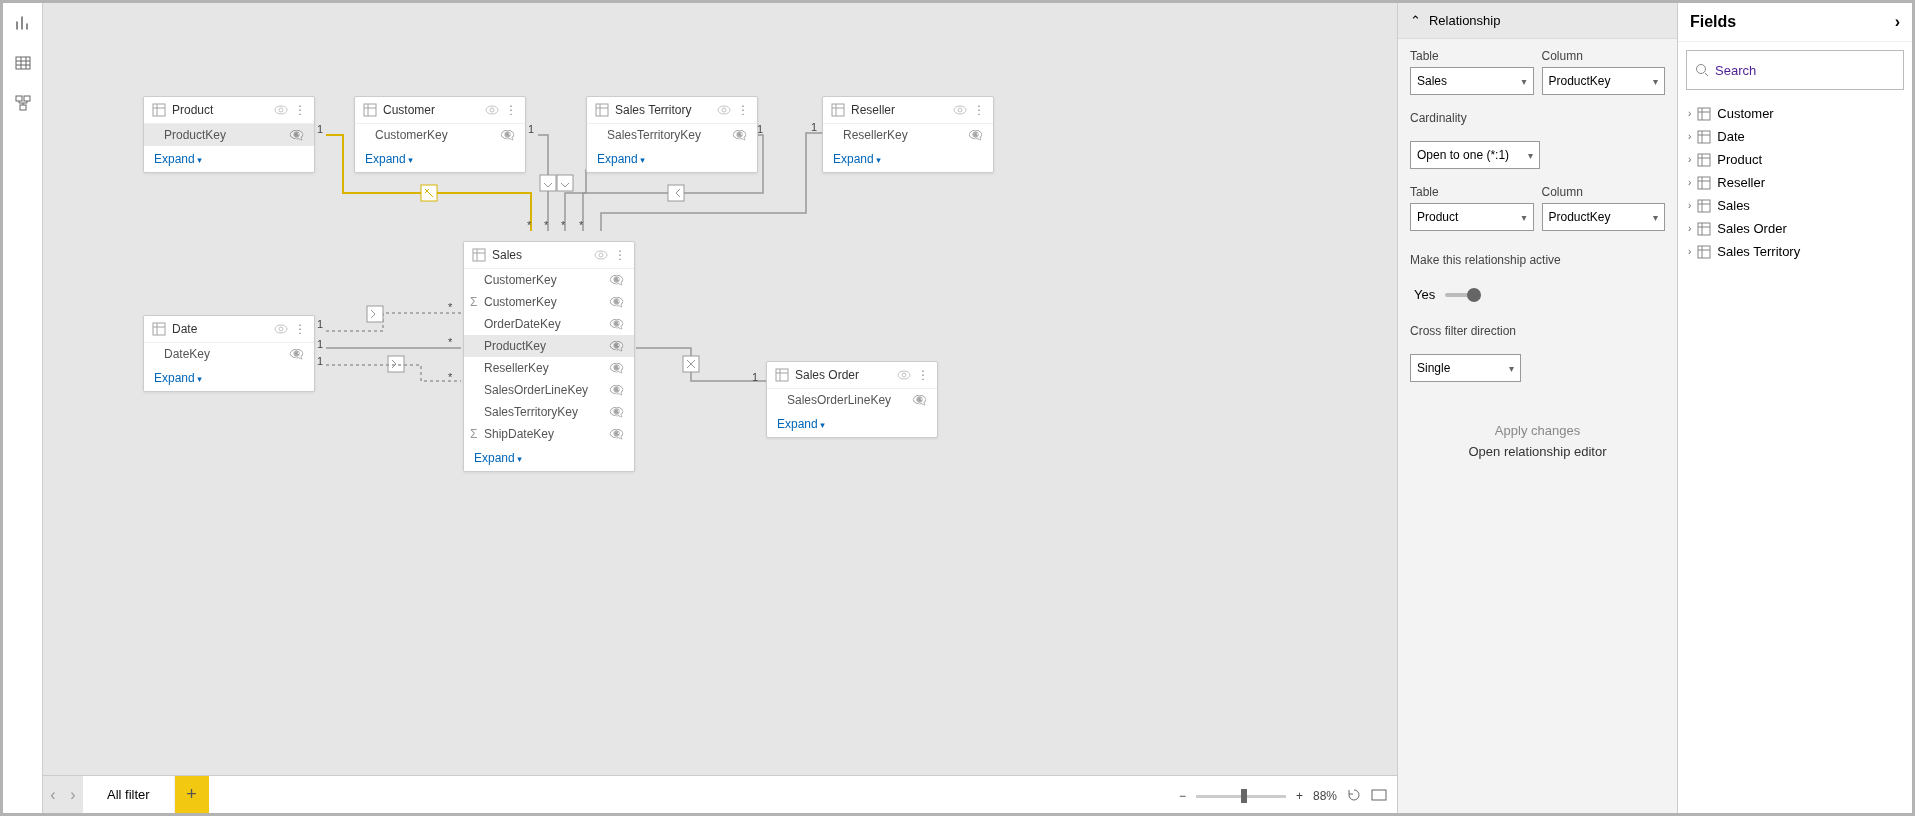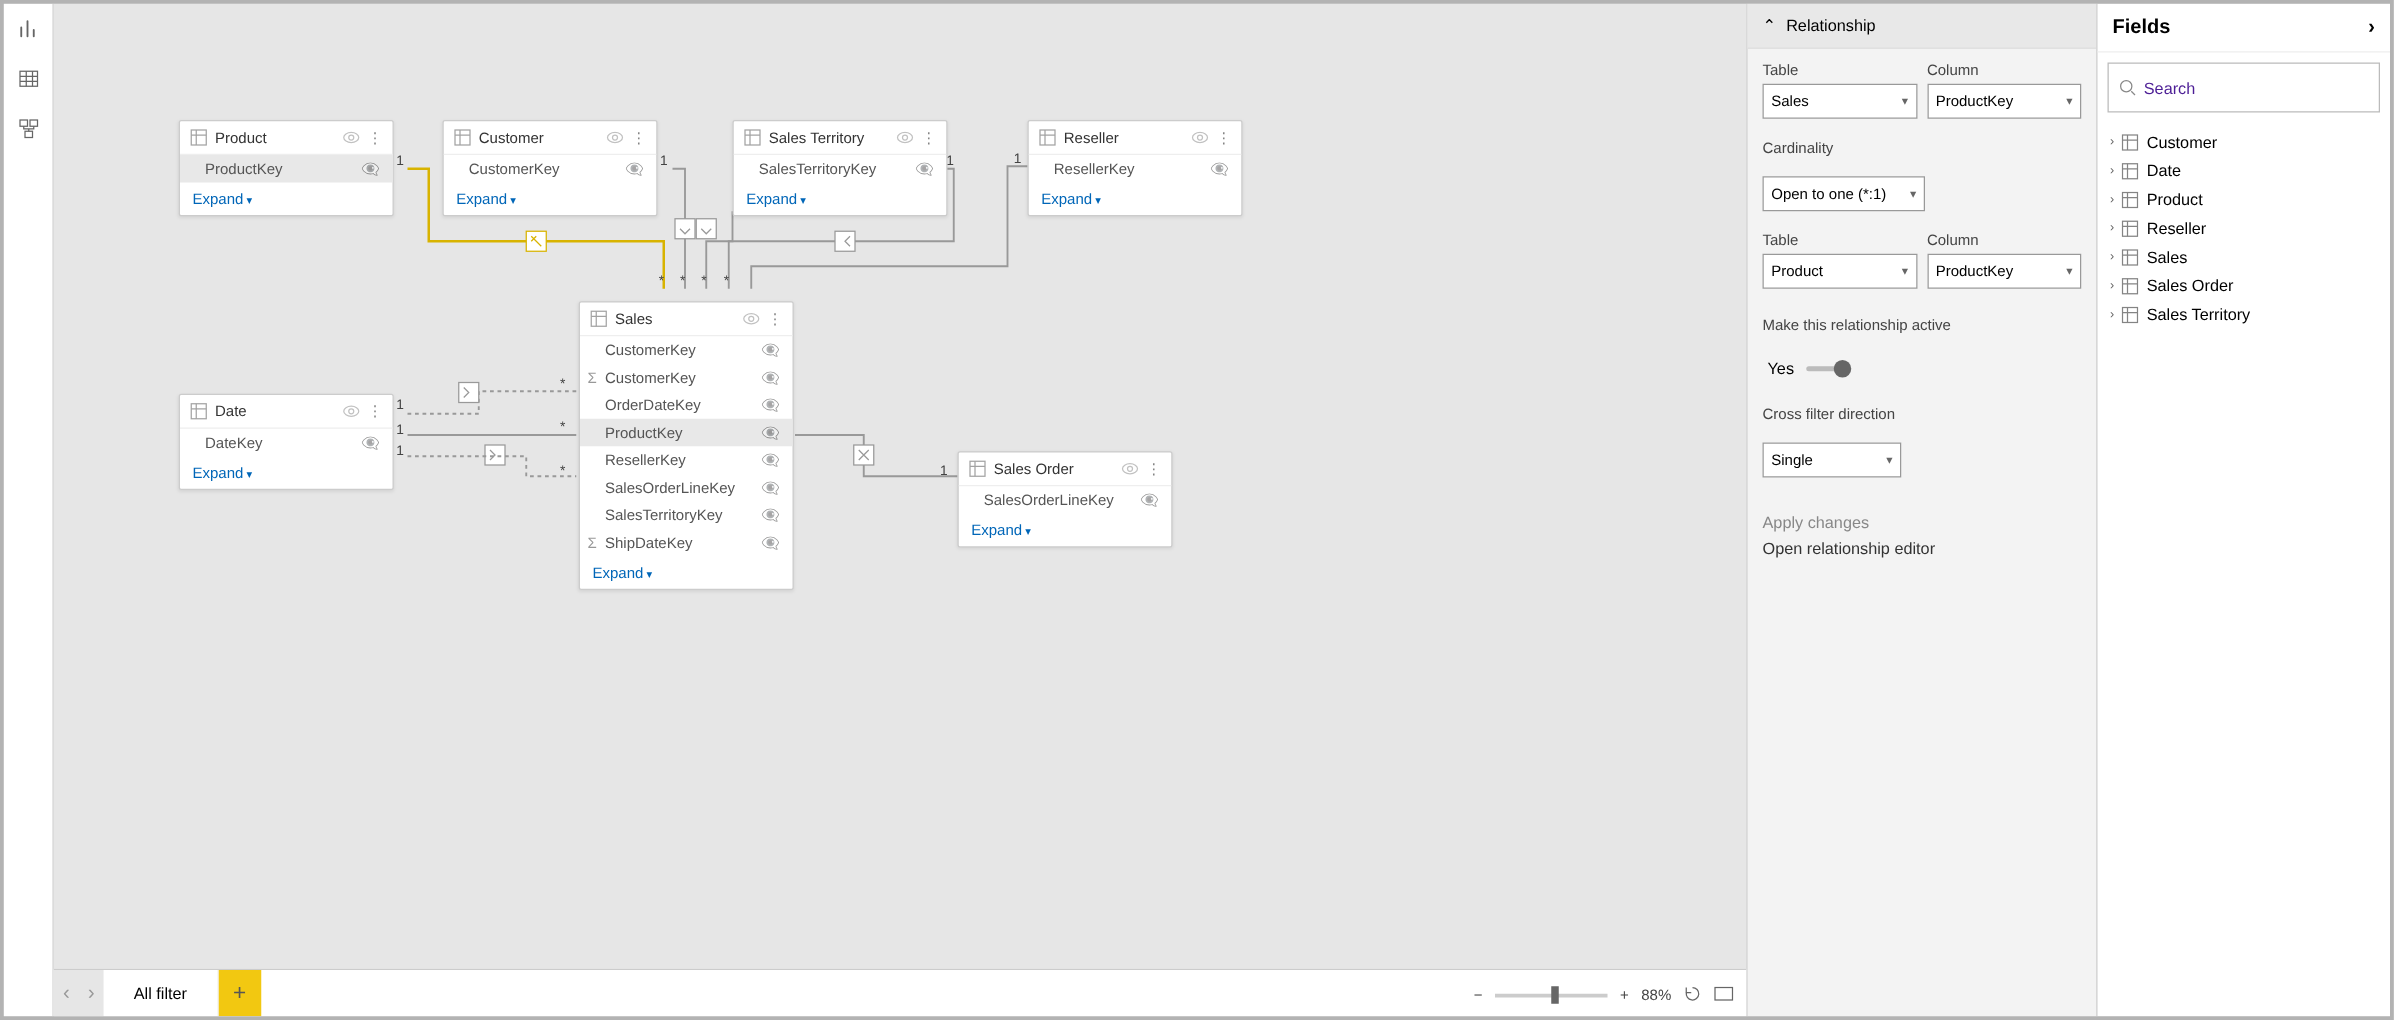--- a/index.html
+++ b/index.html
@@ -35,21 +35,21 @@
 .props .section-hd { display:flex; align-items:center; gap:8px; padding:10px 12px; background:#e8e8e8; border-bottom:1px solid #ddd; }
 .props .body { padding:10px 12px; display:flex; flex-direction:column; gap:16px; }
 .props label { font-size:12px; color:#444; }
 .props .row2 { display:flex; gap:8px; }
 .props .row2 > div { flex:1; display:flex; flex-direction:column; gap:4px; }
 .props select, .props .sel-box { width:100%; height:28px; border:1px solid #999; background:#fff; font-size:12px; padding:0 6px; display:flex; align-items:center; justify-content:space-between; }
 .props .sel-box::after { content:"\25BE"; color:#666; font-size:10px; }
 .props .toggle { display:flex; align-items:center; gap:10px; margin:4px 0 0 4px; }
 .props .toggle .track { width:32px; height:4px; background:#bbb; border-radius:2px; position:relative; }
 .props .toggle .knob { width:14px; height:14px; background:#666; border-radius:50%; position:absolute; top:-5px; right:-4px; }
-.props .links { text-align:left; margin-top:6px; color:#333; }
+.props .links { text-align:center; margin-top:19px; color:#333; }
 .props .links div { margin-top:6px; cursor:pointer; }
 .props .links .muted { color:#888; }
 
 .fields-pane { width:235px; background:#fff; border-left:1px solid #ccc; font-size:13px; display:flex; flex-direction:column; }
 .fields-pane .hd { display:flex; padding:10px 12px; font-weight:600; font-size:16px; border-bottom:1px solid #eee; }
 .fields-pane .hd .chev { margin-left:auto; }
 .fields-pane .search { margin:8px; border:1px solid #bbb; height:40px; display:flex; align-items:center; gap:6px; padding:0 8px; color:#4c1d95; }
 .fields-pane .list { padding:4px 6px; }
 .fields-pane .item { display:flex; align-items:center; gap:6px; padding:4px 4px; cursor:pointer; }
 .fields-pane .item .arr { font-size:10px; color:#666; }

